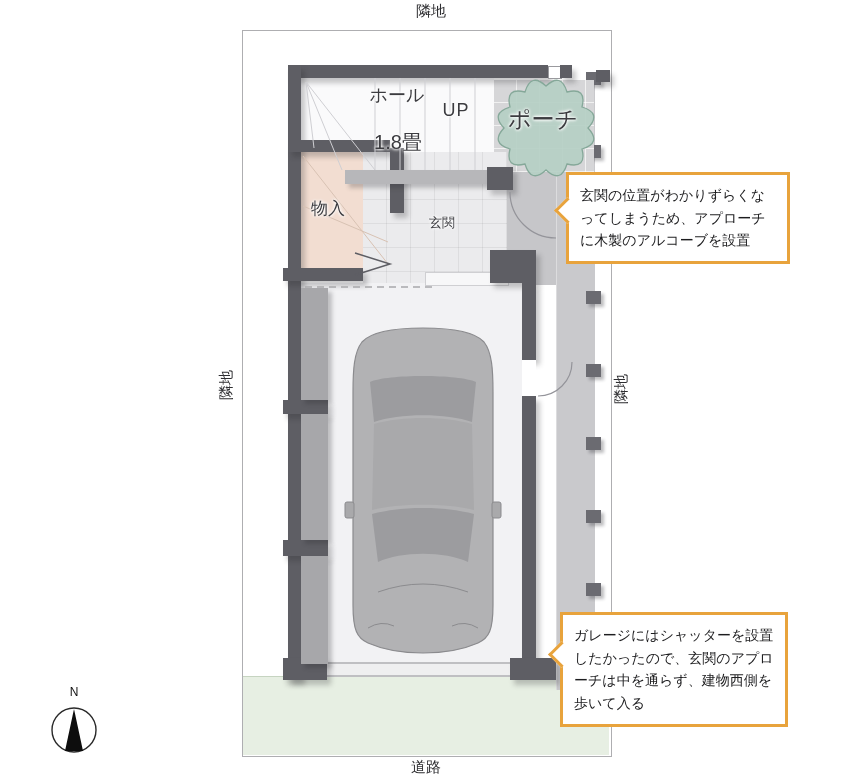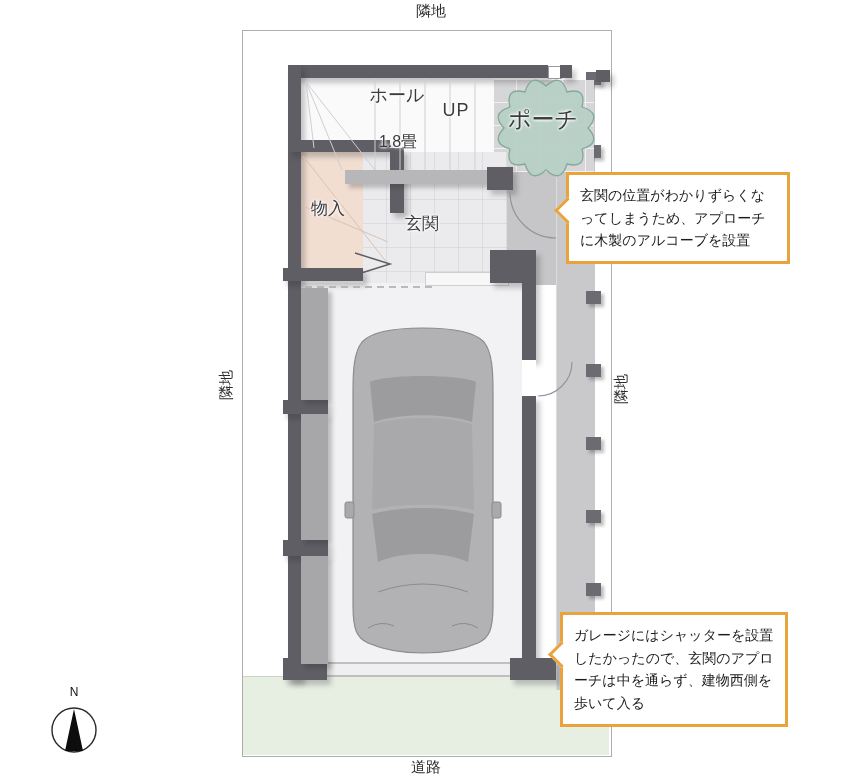--- a/index.html
+++ b/index.html
@@ -135,25 +135,25 @@
       <path d="M136,562 Q181,546 226,562" fill="none" stroke="#8b8b8e" stroke-width="1"></path>
       <path d="M126,598 Q139,590 152,596 M210,596 Q223,590 236,598" fill="none" stroke="#8b8b8e" stroke-width="1"></path>
     </g>
 
     <path d="M346,98 Q360,113 340,119 Q345,139 325,134 Q319,154 304,140 Q289,154 283,134
              Q263,139 268,119 Q248,113 262,98 Q248,83 268,77 Q263,57 283,62 Q289,42 304,56
              Q319,42 325,62 Q345,57 340,77 Q360,83 346,98 Z" fill="#b5cfc4" fill-opacity="0.92" stroke="#85a899" stroke-width="1.3"></path>
   </svg>
 
   <div class="lbl" style="left:397px;top:95px;font-size:18px">ホール</div>
-  <div class="lbl" style="left:398px;top:142px;font-size:16px">1.8畳</div>
+  <div class="lbl" style="left:398px;top:142px;font-size:20px">1.8畳</div>
   <div class="lbl" style="left:456px;top:110px;font-size:18px;letter-spacing:1px">UP</div>
   <div class="lbl" style="left:543px;top:119px;font-size:23px">ポーチ</div>
   <div class="lbl" style="left:328px;top:208px;font-size:17px">物入</div>
-  <div class="lbl" style="left:422px;top:223px;font-size:17px">玄関</div>
+  <div class="lbl" style="left:442px;top:223px;font-size:13px">玄関</div>
 
   <div class="site-lbl" style="left:431px;top:11px">隣地</div>
   <div class="site-lbl" style="left:426px;top:767px">道路</div>
   <div class="site-lbl vert" style="left:226px;top:385px">隣地</div>
   <div class="site-lbl vert" style="left:621px;top:389px">隣地</div>
 
   <div class="callout" style="left:560px;top:612px;width:228px">
     <span class="tail" style="top:30px"></span>
     <span>ガレージにはシャッターを設置したかったので、玄関のアプローチは中を通らず、建物西側を歩いて入る</span>
   </div>

